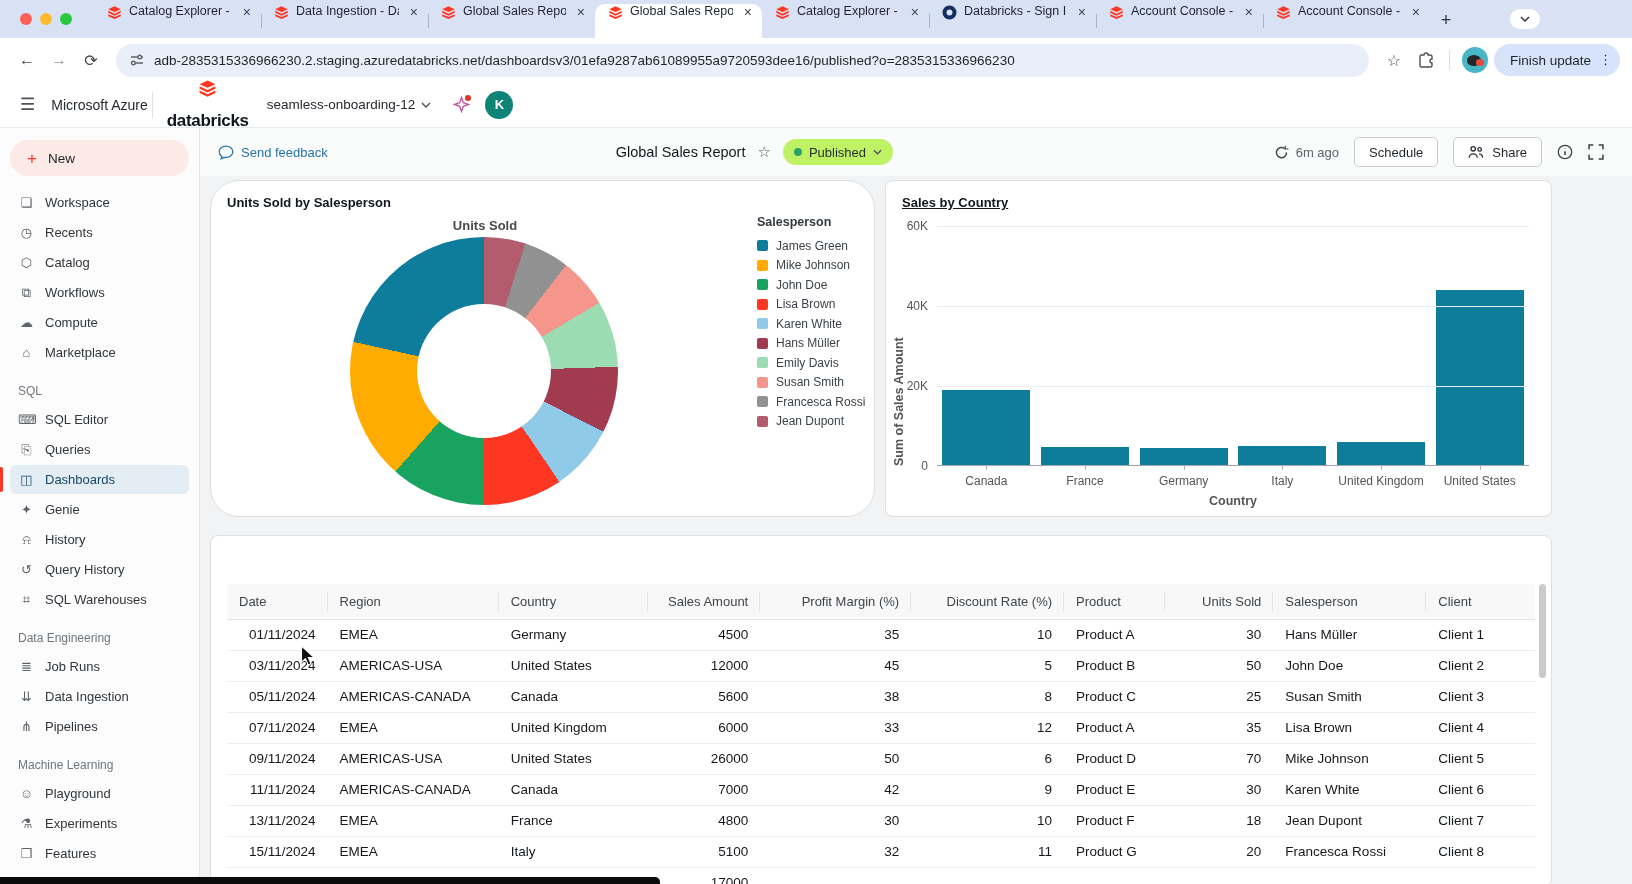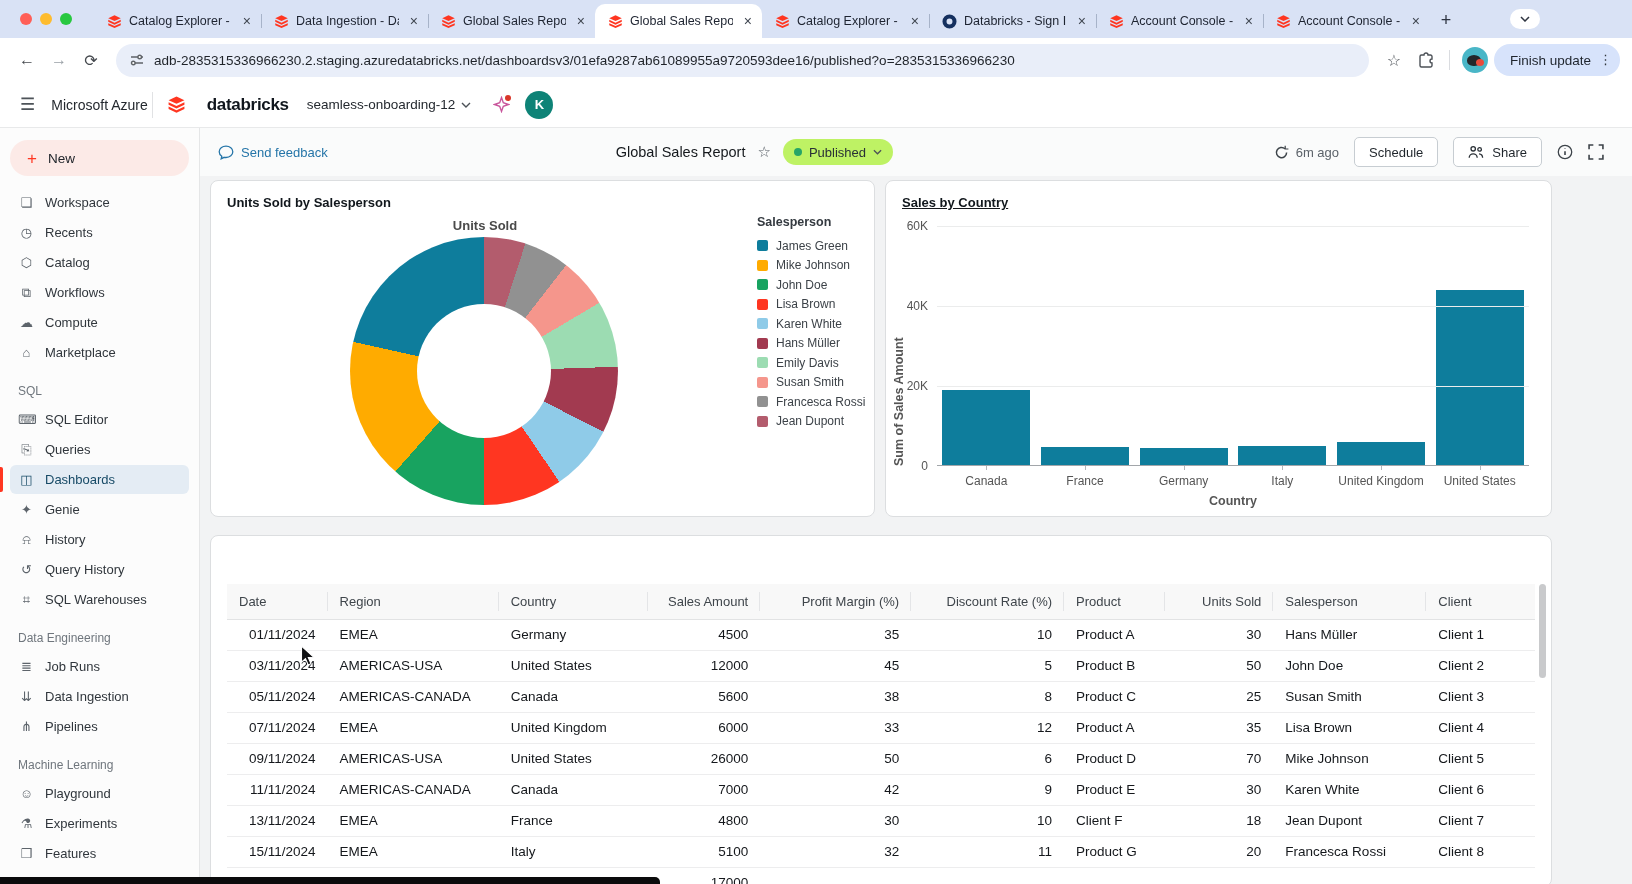--- a/index.html
+++ b/index.html
@@ -6,21 +6,21 @@
   *{box-sizing:border-box;}
   .window{position:relative;width:1632px;height:884px;overflow:hidden;background:#fff;
     font-family:"Liberation Sans",sans-serif;color:#15181c;}
 
   
   .tabstrip{height:38px;background:#d9e2f5;display:flex;align-items:flex-end;}
   .lights{display:flex;gap:8px;margin:0 22px 13px 20px;}
   .light{width:12px;height:12px;border-radius:50%;}
   .l-red{background:#ff5f57;} .l-yellow{background:#febc2e;} .l-green{background:#28c840;}
   #tabs{display:flex;align-items:flex-end;}
-  .tab{height:34px;width:167px;display:flex;align-items:center;gap:7px;padding:0 6px 0 12px;
+  .tab{height:34px;width:167px;display:flex;align-items:flex-start;gap:7px;padding:0 6px 0 12px;
     font-size:12.5px;color:#1d2330;position:relative;cursor:default;}
   .tab.active{background:#fff;border-radius:10px 10px 0 0;}
   .tab.sep::before{content:'';position:absolute;left:0;top:10px;bottom:10px;width:1px;background:#a7b3c9;}
   .favicon{width:16px;height:16px;flex:none;display:flex;align-items:center;justify-content:center;}
   .tab-title{flex:1;white-space:nowrap;overflow:hidden;}
   .tab-close{font-size:14px;color:#3f4650;padding:0 4px;flex:none;}
   .new-tab{width:28px;height:28px;margin:0 0 4px 2px;border:none;background:none;font-size:18px;color:#2e3440;line-height:26px;text-align:center;}
   .strip-spacer{flex:1;}
   .tab-search{width:30px;height:20px;margin:0 92px 9px 0;background:#fff;border-radius:10px;
     display:flex;align-items:center;justify-content:center;}
@@ -39,21 +39,21 @@
   .mini-avatar .dot{position:absolute;right:4px;top:12px;width:8px;height:7px;background:#e84b3c;border-radius:50%;}
   .finish-pill{height:32px;border-radius:16px;background:#d7e3fb;display:flex;align-items:center;
     gap:8px;padding:0 8px 0 16px;font-size:13.5px;color:#1e242c;border:none;}
   .kebab{color:#30363d;font-size:13px;letter-spacing:0;line-height:10px;}
 
   
   .appheader{height:46px;background:#fff;border-bottom:1px solid #e8e9ea;display:flex;align-items:center;padding:0 20px;}
   .hamburger{font-size:17px;color:#4d5archive359;color:#4d5359;background:none;border:none;padding:0;}
   .platform{font-size:14px;color:#24292f;margin:0 4px 0 16px;white-space:nowrap;}
   .hdr-divider{width:1px;height:26px;background:#e1e2e4;margin-right:14px;}
-  .brand{display:flex;align-items:center;gap:21px;}
+  .brand{display:flex;align-items:center;gap:13px;flex-direction:column;}
   .wordmark{font-size:17px;font-weight:700;color:#10161d;letter-spacing:-.3px;}
   .searchbar{margin:0 auto;width:480px;height:31px;background:#f7f8f9;border:1px solid #d4d8dc;border-radius:7px;
     display:flex;align-items:center;padding:0 11px;gap:9px;}
   .search-ph{flex:1;font-size:13px;color:#8b97a1;white-space:nowrap;overflow:hidden;}
   .search-kbd{font-size:12.5px;color:#8b97a1;white-space:nowrap;}
   .hdr-right{display:flex;align-items:center;gap:14px;margin-left:12px;}
   .ws-switch{display:flex;align-items:center;gap:6px;font-size:13.5px;color:#24292f;background:none;border:none;white-space:nowrap;}
   .sparkle{position:relative;width:20px;height:20px;display:flex;align-items:center;justify-content:center;}
   .sparkle .reddot{position:absolute;top:0;right:0;width:6px;height:6px;border-radius:50%;background:#d9372a;}
   .avatar-k{width:28px;height:28px;border-radius:50%;background:#0e8377;color:#fff;font-size:13px;font-weight:700;
@@ -90,21 +90,21 @@
   .tb-btn{height:30px;background:#fff;border:1px solid #c7cdd2;border-radius:5px;padding:0 14px;
     font-size:13px;color:#1f252b;display:flex;align-items:center;gap:8px;white-space:nowrap;}
   .icon-btn{background:none;border:none;padding:0;display:flex;align-items:center;}
 
   
   .canvas{flex:1;padding:4px 80px 0 10px;min-width:0;}
   .card{background:#fff;border:1px solid #dcdee0;border-radius:8px;}
   .charts-row{display:flex;gap:10px;height:337px;margin-bottom:18px;}
   .card-title{font-size:13px;font-weight:700;color:#11171c;}
 
-  .donut-card{width:665px;flex:none;position:relative;padding:14px 16px;}
+  .donut-card{width:665px;flex:none;position:relative;padding:14px 16px;border-radius:29px;}
   .pie-title{position:absolute;top:37px;left:0;width:548px;text-align:center;font-size:13px;font-weight:700;color:#4a4a4a;}
   .donut{position:absolute;top:56px;left:139px;width:268px;height:268px;border-radius:50%;}
   .donut::after{content:'';position:absolute;inset:67px;background:#fff;border-radius:50%;}
   .legend{position:absolute;top:34px;left:546px;}
   .legend-title{font-size:12.5px;font-weight:700;color:#343a40;margin-bottom:7px;}
   .legend-item{display:flex;align-items:center;gap:8px;height:19.5px;font-size:12px;color:#3c4248;white-space:nowrap;}
   .swatch{width:11px;height:11px;border-radius:2px;flex:none;}
 
   .bar-card{flex:1;position:relative;padding:14px 16px;min-width:0;text-decoration:underline;}
   .y-axis-title{position:absolute;left:6px;top:45px;bottom:50px;display:flex;align-items:center;
@@ -647,21 +647,21 @@
                   <td>Karen White</td>
                   <td>Client 6</td>
                 </tr>
                 <tr>
                   <td class="al-r">13/11/2024</td>
                   <td>EMEA</td>
                   <td>France</td>
                   <td class="al-r">4800</td>
                   <td class="al-r">30</td>
                   <td class="al-r">10</td>
-                  <td>Client F</td>
+                  <td>Product F</td>
                   <td class="al-r">18</td>
                   <td>Jean Dupont</td>
                   <td>Client 7</td>
                 </tr>
                 <tr>
                   <td class="al-r">15/11/2024</td>
                   <td>EMEA</td>
                   <td>Italy</td>
                   <td class="al-r">5100</td>
                   <td class="al-r">32</td>

